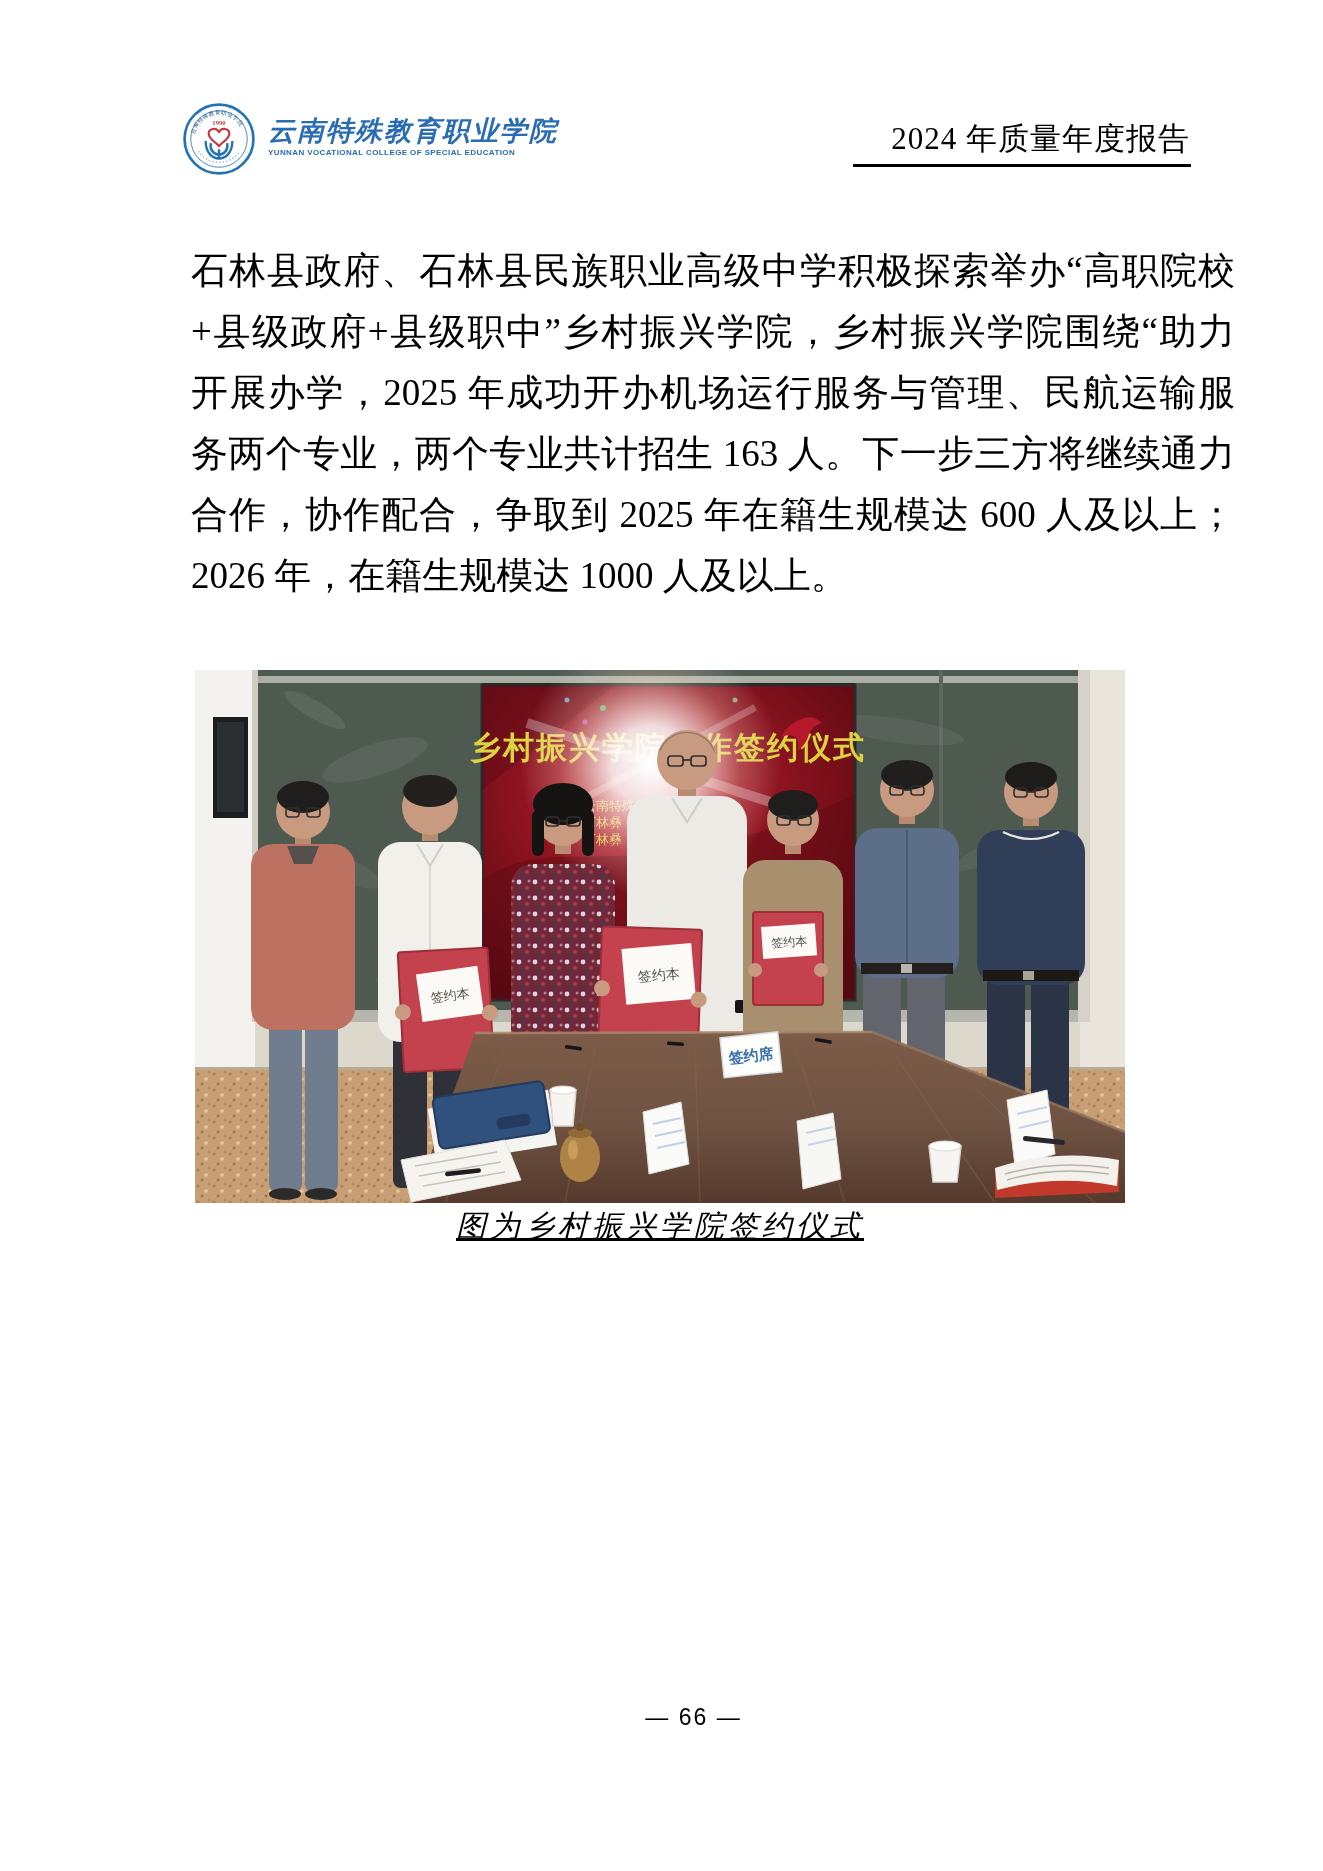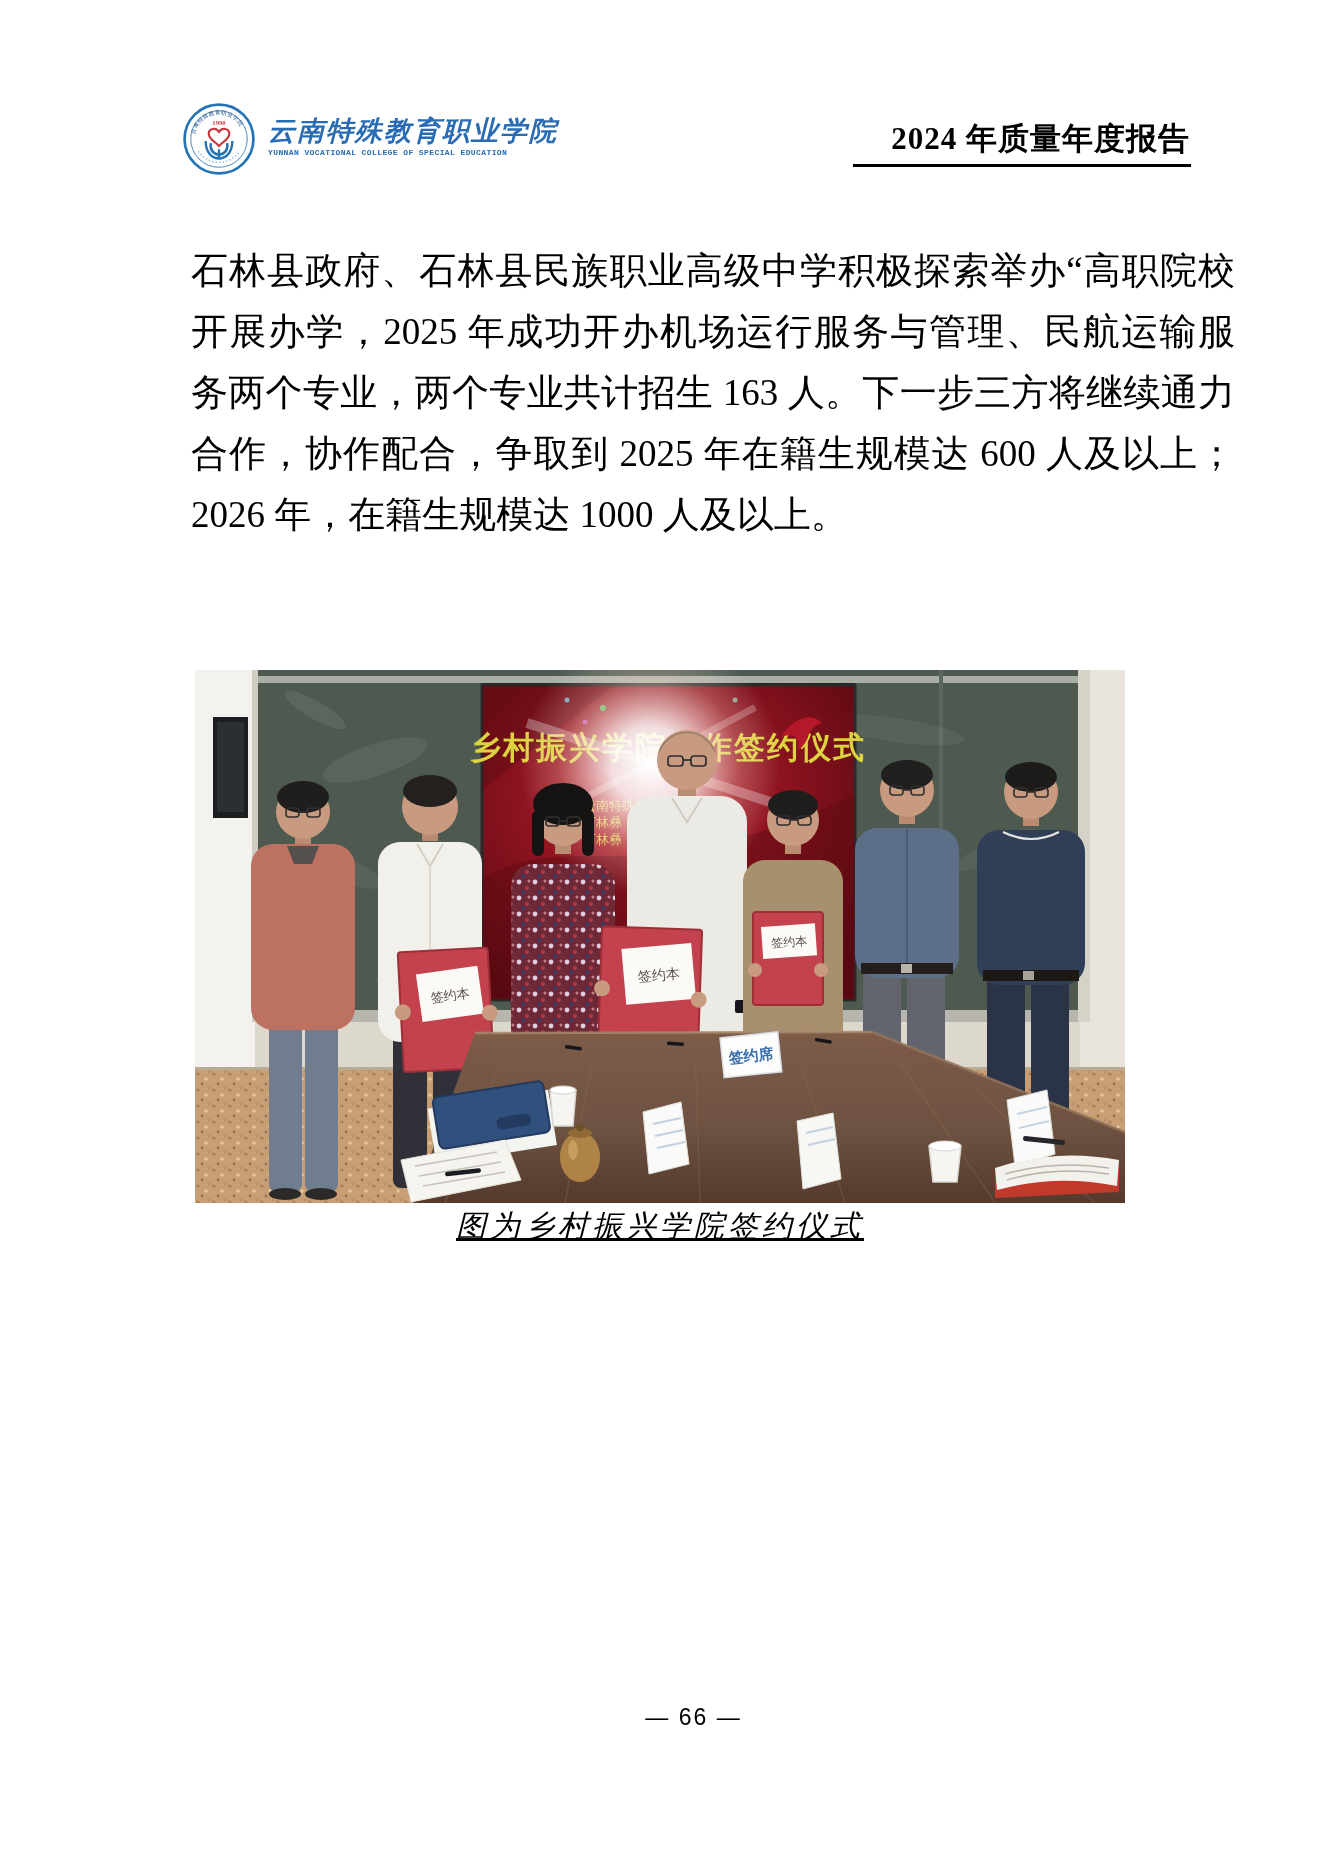--- a/index.html
+++ b/index.html
@@ -6,22 +6,22 @@
   .page{position:relative;width:1323px;height:1871px;background:#ffffff;margin:0 auto;
         font-family:"Liberation Serif",serif;color:#000;overflow:hidden;}
 
   
   .logo{position:absolute;left:182px;top:102px;display:flex;align-items:flex-start;}
   .logo-emblem{width:74px;height:74px;flex:0 0 auto;}
   .logo-textcol{margin-left:12px;padding-top:14px;}
   .logo-cn{font-size:27px;line-height:30px;font-weight:bold;font-style:italic;
            color:#2a6cb3;letter-spacing:2px;white-space:nowrap;}
   .logo-en{font-size:8px;line-height:10px;font-weight:bold;color:#2a6cb3;
-           letter-spacing:0.4px;margin-top:2px;font-family:Liberation Mono, monospace;white-space:nowrap;}
-  .report-title{position:absolute;top:118px;right:133px;font-size:31px;font-weight:bold;
+           letter-spacing:0.4px;margin-top:2px;font-family:Liberation Sans, sans-serif;white-space:nowrap;}
+  .report-title{position:absolute;top:118px;right:133px;font-size:31px;font-weight:normal;
                 letter-spacing:1px;white-space:nowrap;}
   .header-rule{position:absolute;left:853px;top:164px;width:338px;height:3px;background:#000;}
 
   
   .bodytext{position:absolute;left:147px;top:240px;width:1044px;margin-left:44px;}
   .bodyline{font-size:37px;line-height:61px;height:61px;overflow:hidden;
             text-align:justify;text-align-last:justify;-moz-text-align-last:justify;
             white-space:nowrap;letter-spacing:0;}
   .bodyline.last{text-align:right;text-align-last:left;font-family:Liberation Serif, serif;-moz-text-align-last:left;}
 
@@ -65,20 +65,21 @@
       <div class="logo-cn">云南特殊教育职业学院</div>
       <div class="logo-en">YUNNAN VOCATIONAL COLLEGE OF SPECIAL EDUCATION</div>
     </div>
   </div>
 
   <div class="report-title">2024 年质量年度报告</div>
   <div class="header-rule"></div>
 
   <div class="bodytext">
     <div class="bodyline">石林县政府、石林县民族职业高级中学积极探索举办“高职院校</div>
+    <div class="bodyline">+县级政府+县级职中”乡村振兴学院，乡村振兴学院围绕“助力</div>
     <div class="bodyline">开展办学，2025 年成功开办机场运行服务与管理、民航运输服</div>
     <div class="bodyline">务两个专业，两个专业共计招生 163 人。下一步三方将继续通力</div>
     <div class="bodyline">合作，协作配合，争取到 2025 年在籍生规模达 600 人及以上；</div>
     <div class="bodyline last">2026 年，在籍生规模达 1000 人及以上。</div>
   </div>
 
   <div class="photo">
   <svg viewBox="0 0 930 533" width="930" height="533">
     <defs>
       <radialGradient id="screenG" cx="45%" cy="35%" r="75%">

